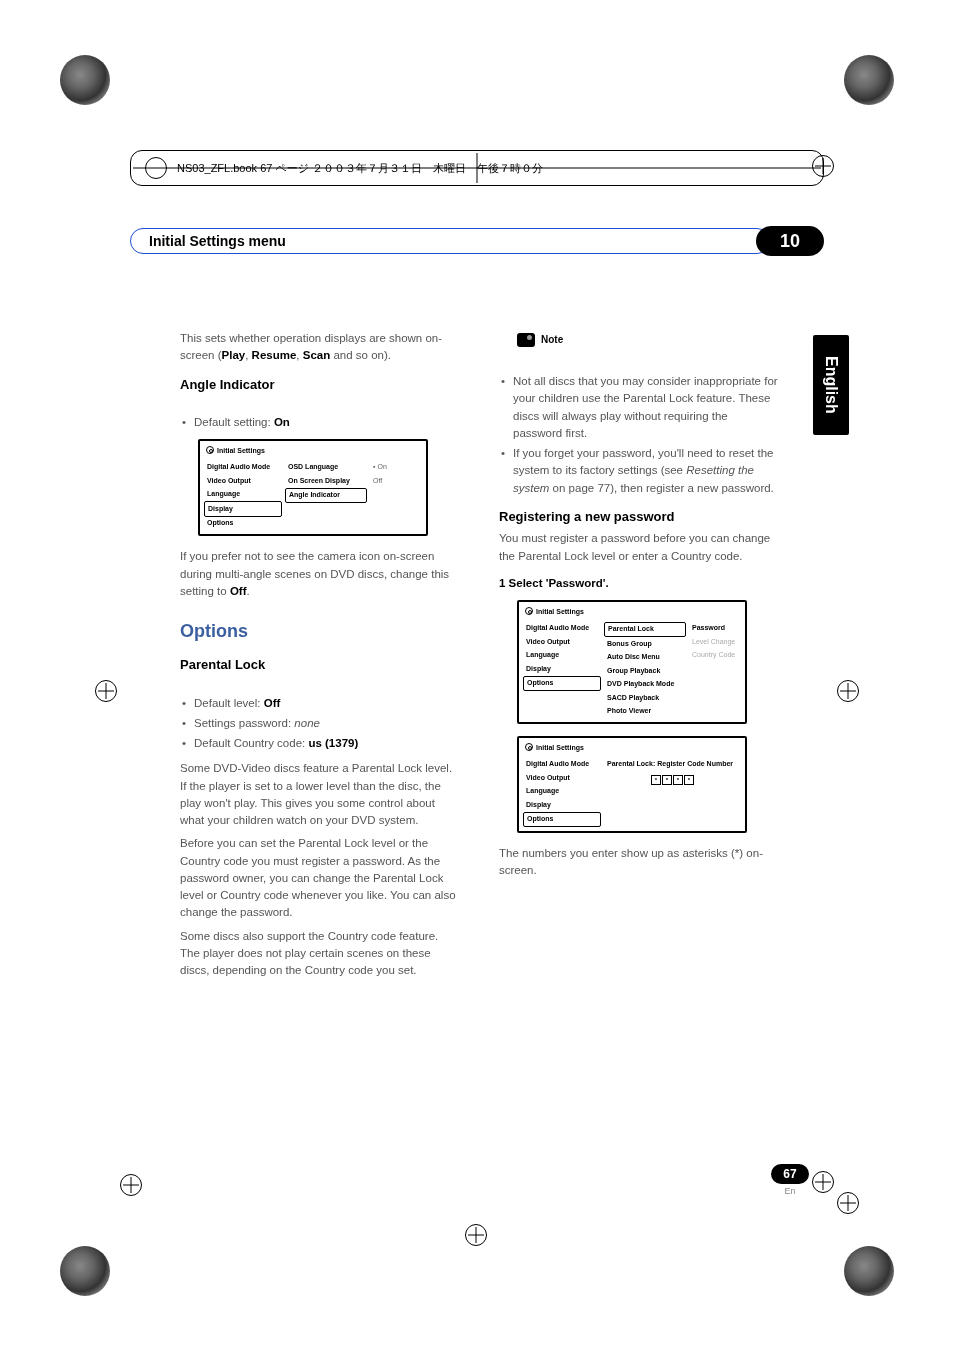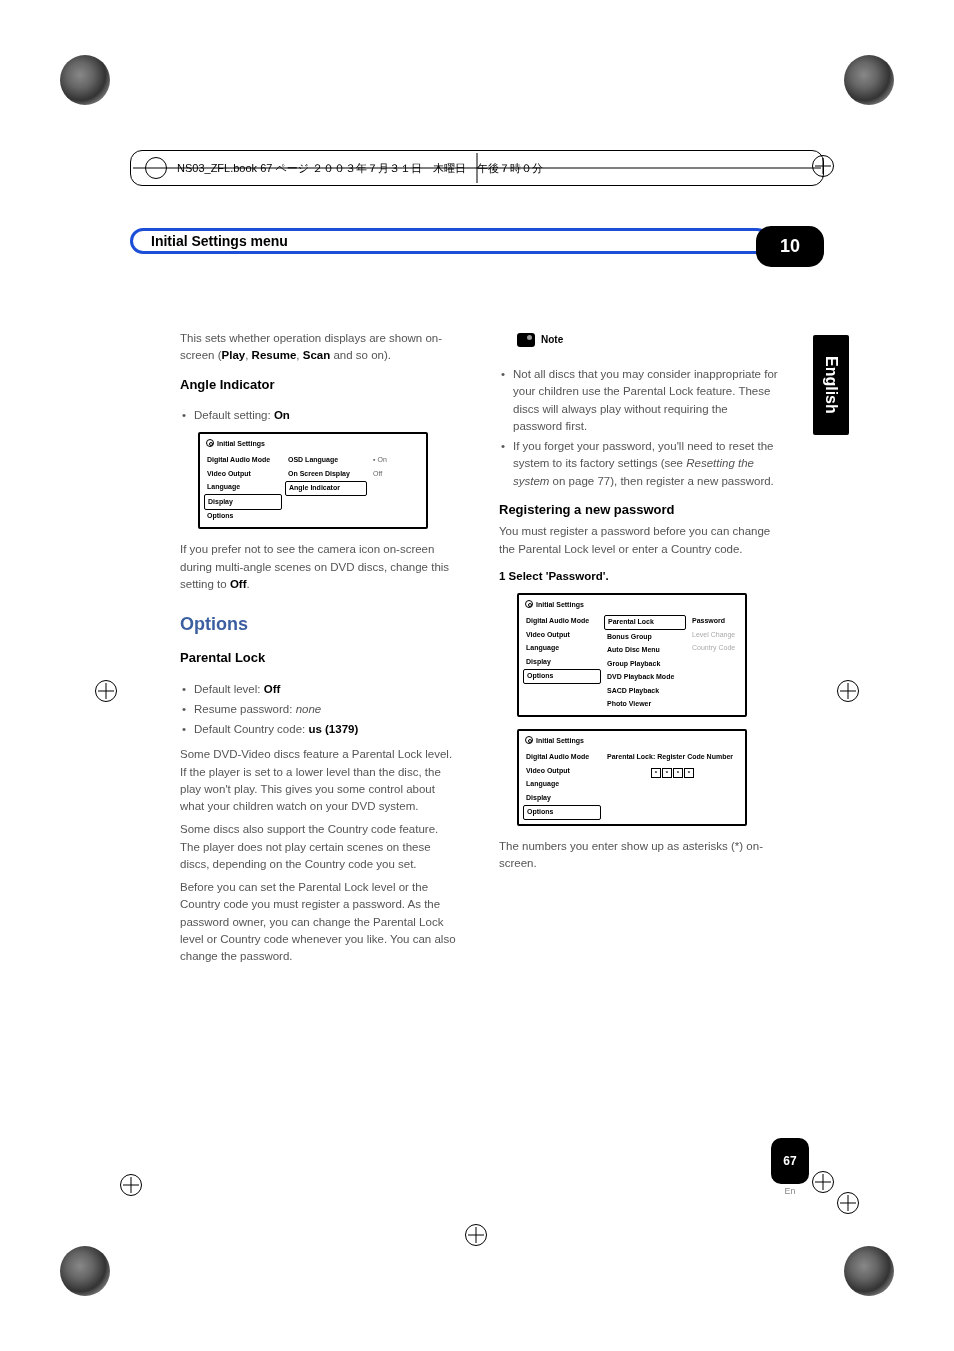--- a/index.html
+++ b/index.html
@@ -45,34 +45,34 @@
       display: flex;
       align-items: center;
     }
     .jp-header .crosshair { position: static; margin-right: 10px; flex-shrink: 0; }
     .title-bar {
       position: absolute;
       top: 228px;
       left: 130px;
       width: 640px;
       height: 26px;
-      border: 3px solid #1d4ed8;
+      border: 1px solid #1d4ed8;
       border-radius: 13px;
       display: flex;
       align-items: center;
       padding-left: 18px;
       font-size: 14px;
       font-weight: bold;
     }
     .chapter-pill {
       position: absolute;
       top: 226px;
       right: 130px;
       width: 68px;
-      height: 41px;
+      height: 30px;
       background: #000;
       border-radius: 15px;
       color: #fff;
       font-size: 18px;
       font-weight: bold;
       display: flex;
       align-items: center;
       justify-content: center;
     }
     .content {
@@ -83,21 +83,21 @@
       display: flex;
       gap: 38px;
       font-size: 11.5px;
       line-height: 1.5;
       color: #555;
     }
     .col { width: 285px; }
     .col p { margin-bottom: 6px; }
     .h3 { font-size: 13px; font-weight: bold; color: #000; margin: 10px 0 4px; }
     .h2 { font-size: 18px; font-weight: bold; color: #3b5fa0; margin: 18px 0 6px; }
-    ul { list-style: none; margin: 13px 0 8px 0; }
+    ul { list-style: none; margin: 20px 0 8px 0; }
     ul li { padding-left: 14px; position: relative; margin-bottom: 3px; }
     ul li::before { content: '•'; position: absolute; left: 2px; }
     .bold { font-weight: bold; color: #000; }
     .italic { font-style: italic; }
     .menu-box {
       border: 2px solid #000;
       border-radius: 2px;
       font-size: 7px;
       width: 230px;
       margin: 8px 0 12px 18px;
@@ -156,21 +156,21 @@
       right: 145px;
       width: 38px;
       text-align: center;
     }
     .page-pill .num {
       background: #000;
       color: #fff;
       border-radius: 10px;
       font-size: 12px;
       font-weight: bold;
-      padding: 16px 0;
+      padding: 3px 0;
     }
     .page-pill .en { font-size: 9px; color: #888; margin-top: 2px; }
     .disc-icon { display: inline-block; width: 8px; height: 8px; border: 1px solid #000; border-radius: 50%; margin-right: 3px; position: relative; top: 1px; }
     .disc-icon::after { content: ''; position: absolute; left: 2px; top: 2px; width: 2px; height: 2px; border: 1px solid #000; border-radius: 50%; }
     .dots-row { display: flex; gap: 1px; justify-content: center; margin: 4px 0; }
     .dot-box { width: 10px; height: 10px; border: 1px solid #000; font-size: 6px; display: flex; align-items: center; justify-content: center; }
     .grayed { color: #aaa; }
   </style>
 </head>
 <body>
@@ -240,26 +240,26 @@
 
     <p>
       <span>If you prefer not to see the camera icon on-screen during multi-angle scenes on DVD discs, change this setting to </span><span class="bold">Off</span><span>.</span>
     </p>
 
     <div class="h2">Options</div>
 
     <div class="h3">Parental Lock</div>
     <ul>
       <li><span>Default level: </span><span class="bold">Off</span></li>
-      <li><span>Resume password: </span><span class="italic">none</span></li>
+      <li><span>Settings password: </span><span class="italic">none</span></li>
       <li><span>Default Country code: </span><span class="bold">us (1379)</span></li>
     </ul>
     <p>Some DVD-Video discs feature a Parental Lock level. If the player is set to a lower level than the disc, the play won't play. This gives you some control about what your children watch on your DVD system.</p>
+    <p>Before you can set the Parental Lock level or the Country code you must register a password. As the password owner, you can change the Parental Lock level or Country code whenever you like. You can also change the password.</p>
     <p>Some discs also support the Country code feature. The player does not play certain scenes on these discs, depending on the Country code you set.</p>
-    <p>Before you can set the Parental Lock level or the Country code you must register a password. As the password owner, you can change the Parental Lock level or Country code whenever you like. You can also change the password.</p>
   </div>
 
   <div class="col">
     <div class="note-tag">
       <span class="note-icon"></span>
       <span class="bold" style="font-size:10px">Note</span>
     </div>
     <ul>
       <li>Not all discs that you may consider inappropriate for your children use the Parental Lock feature. These discs will always play without requiring the password first.</li>
       <li><span>If you forget your password, you'll need to reset the system to its factory settings (see </span><span class="italic">Resetting the system</span><span> on page 77), then register a new password.</span></li>

